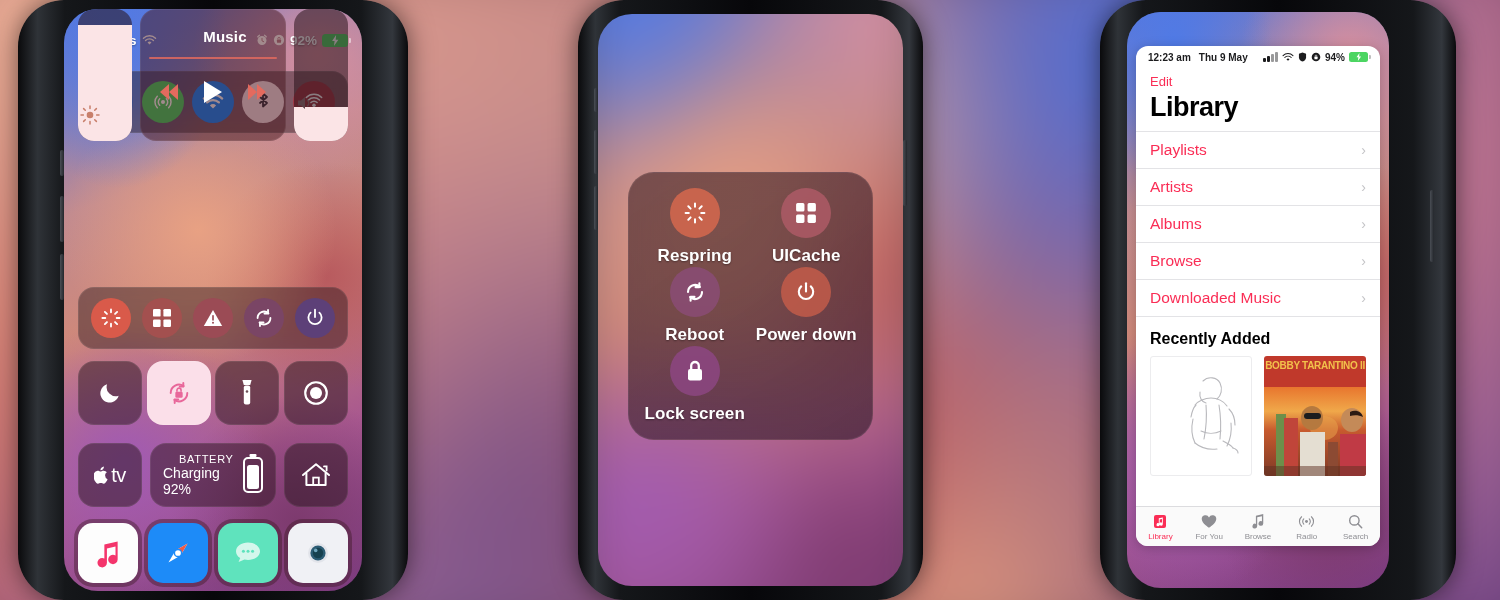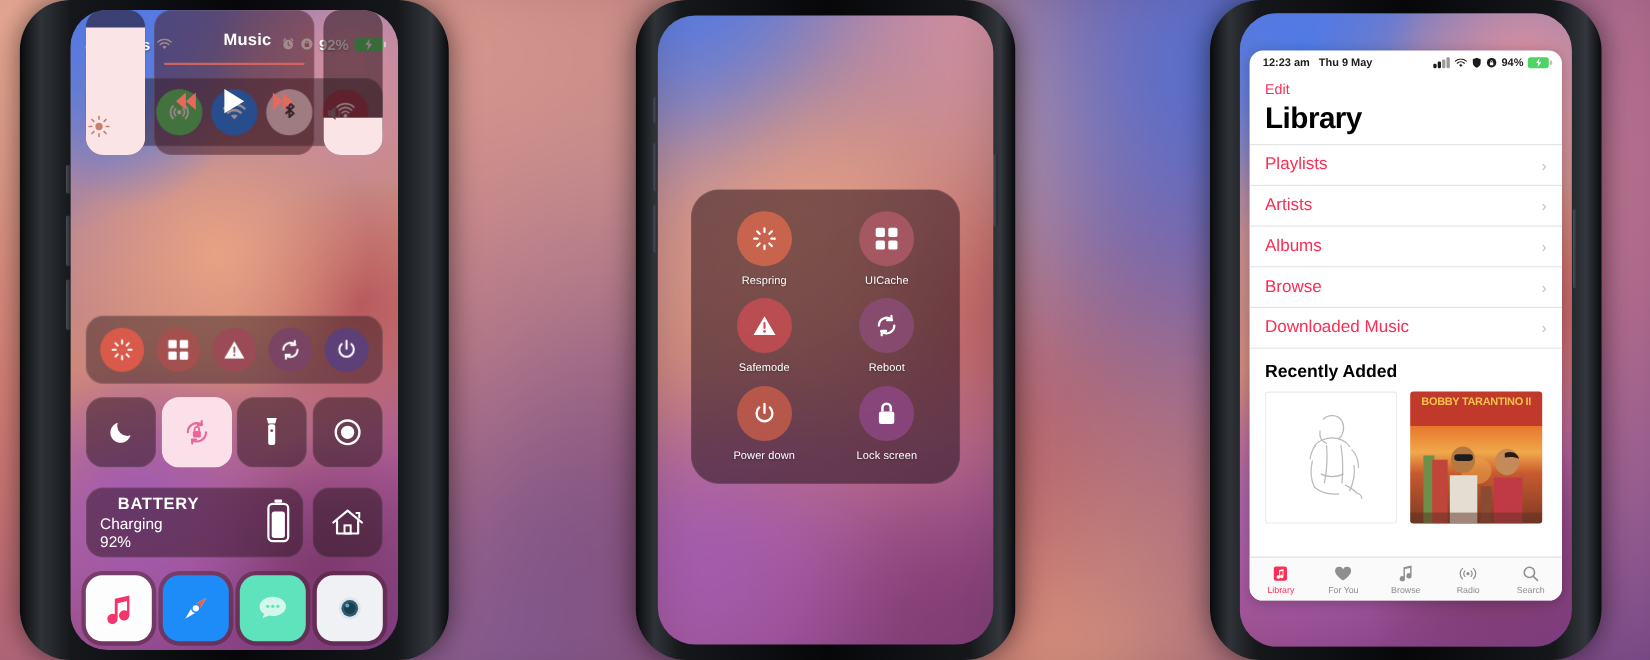--- a/index.html
+++ b/index.html
@@ -146,21 +146,21 @@
 
   
   #cc-row3 { position:absolute; left:14px; right:14px; top:434px; height:64px;
     display:flex; gap:8px; }
   .wide-card {
     flex:1; border-radius:16px; background:rgba(45,20,32,.5);
     display:flex; align-items:center; justify-content:space-between; padding:0 12px;
     border:.5px solid rgba(255,255,255,.08);
   }
   .batt-label { line-height:1.15; }
-  .batt-label .cap { font-size:15px; font-weight:700; letter-spacing:.7px;padding-left:16px; }
+  .batt-label .cap { font-size:11px; font-weight:400; letter-spacing:.7px;padding-left:16px; }
   .batt-label .big { font-size:14px; font-weight:400; }
   .batt-big { width:20px; height:36px; border-radius:5px; border:2px solid #fff; position:relative;
     display:flex; align-items:flex-end; padding:2px; }
   .batt-big::before{content:"";position:absolute;top:-5px;left:50%;transform:translateX(-50%);width:7px;height:3px;border-radius:1px;background:#fff;}
   .batt-big i{display:block;width:100%;height:86%;border-radius:2.5px;background:#fff;}
 
   
   #cc-apps { position:absolute; left:14px; right:14px; top:514px; height:60px;
     display:flex; justify-content:space-between; }
   .app {
@@ -176,26 +176,26 @@
     position:absolute; left:30px; top:158px; width:245px; height:268px;
     border-radius:26px;
     background:linear-gradient(145deg, rgba(62,32,36,.60), rgba(48,26,44,.62));
     backdrop-filter: blur(14px);
     border:.5px solid rgba(255,255,255,.07);
     display:grid; grid-template-columns:1fr 1fr; grid-template-rows:1fr 1fr 1fr;
     padding:14px 10px;
   }
   .pm-item { display:flex; flex-direction:column; align-items:center; justify-content:center; gap:8px; }
   .pm-circle { width:50px;height:50px;border-radius:50%;display:flex;align-items:center;justify-content:center; }
-  .pm-label { font-size:10px; color:#fff; font-weight:400; letter-spacing:.1px;
+  .pm-label { font-size:17px; color:#fff; font-weight:700; letter-spacing:.1px;
     text-shadow:0 1px 2px rgba(0,0,0,.4); }
 
   
   #phone3 { left:1100px; width:356px; }
-  #phone3 .screen { left:27px; top:12px; width:302px; height:576px; }
+  #phone3 .screen { left:27px; top:12px; width:262px; height:576px; }
   .app-sheet {
     position:absolute; left:9px; right:9px; top:34px; bottom:42px;
     background:#fff; border-radius:12px; overflow:hidden;
     display:flex; flex-direction:column;
     box-shadow:0 2px 12px rgba(0,0,0,.22);
   }
   .m-status {
     height:22px; display:flex; align-items:center; justify-content:space-between;
     padding:0 12px; font-size:10px; font-weight:600; color:#1c1c1e;
   }
@@ -434,20 +434,28 @@
         </div>
         <div class="sq">
           <svg width="28" height="28" viewBox="0 0 26 26">
               <circle cx="13" cy="13" r="10" stroke="#fff" stroke-width="2" fill="none"></circle>
               <circle cx="13" cy="13" r="5.6" fill="#fff"></circle>
             </svg>
         </div>
       </div>
 
       <div id="cc-row3">
+        <div class="sq" style="width:64px;flex:none;">
+          <span style="display:flex;align-items:center;gap:2px;">
+            <svg width="15" height="18" viewBox="0 0 14 17">
+                <path d="M10.4 9c0-2 1.6-2.9 1.7-3a3.8 3.8 0 0 0-3-1.6c-1.3-.1-2.5.7-3.1.7-.6 0-1.6-.7-2.7-.7A4 4 0 0 0 .1 6.5c-1.4 2.5-.4 6.2 1 8.2.7 1 1.5 2.1 2.6 2 1 0 1.4-.6 2.7-.6s1.6.6 2.7.6 1.8-1 2.5-2a8.8 8.8 0 0 0 1.1-2.3 3.6 3.6 0 0 1-2.3-3.4ZM8.4 3a3.6 3.6 0 0 0 .9-2.6 3.7 3.7 0 0 0-2.4 1.2A3.4 3.4 0 0 0 6 4.1 3 3 0 0 0 8.4 3Z" fill="#fff"></path>
+              </svg>
+            <span style="font-size:20px;font-weight:400;color:#fff;letter-spacing:-.5px;">tv</span>
+          </span>
+        </div>
         <div class="wide-card">
           <div class="batt-label">
             <div class="cap">BATTERY</div>
             <div class="big">Charging</div>
             <div class="big">92%</div>
           </div>
           <div class="batt-big">
               <i></i>
             </div>
         </div>
@@ -525,30 +533,20 @@
           <svg width="22" height="22" viewBox="0 0 20 20">
               <rect x="1" y="1" width="7.6" height="7.6" rx="1.4" fill="#fff"></rect>
               <rect x="11.4" y="1" width="7.6" height="7.6" rx="1.4" fill="#fff"></rect>
               <rect x="1" y="11.4" width="7.6" height="7.6" rx="1.4" fill="#fff"></rect>
               <rect x="11.4" y="11.4" width="7.6" height="7.6" rx="1.4" fill="#fff"></rect>
             </svg>
         </div>
         <div class="pm-label">UICache</div>
       </div>
 
-      <div class="pm-item">
-        <div class="pm-circle" style="background:rgba(196,78,82,.85);">
-          <svg width="24" height="24" viewBox="0 0 24 24">
-              <path d="M12 3.4 22 20.6H2L12 3.4Z" fill="#fff"></path>
-              <path d="M12 9.6v4.6" stroke="#c44e52" stroke-width="1.9" stroke-linecap="round"></path>
-              <circle cx="12" cy="17.3" r="1.2" fill="#c44e52"></circle>
-            </svg>
-        </div>
-        <div class="pm-label">Safemode</div>
-      </div>
 
       <div class="pm-item">
         <div class="pm-circle" style="background:rgba(138,76,118,.85);">
           <svg width="24" height="24" viewBox="0 0 24 24">
               <path d="M19 12a7 7 0 0 1-11.9 5" stroke="#fff" stroke-width="2.1" fill="none" stroke-linecap="round"></path>
               <path d="M5 12a7 7 0 0 1 11.9-5" stroke="#fff" stroke-width="2.1" fill="none" stroke-linecap="round"></path>
               <path d="M16.4 3.2v3.9h-3.9M7.6 20.8v-3.9h3.9" stroke="#fff" stroke-width="2.1" fill="none" stroke-linecap="round" stroke-linejoin="round"></path>
             </svg>
         </div>
         <div class="pm-label">Reboot</div>

